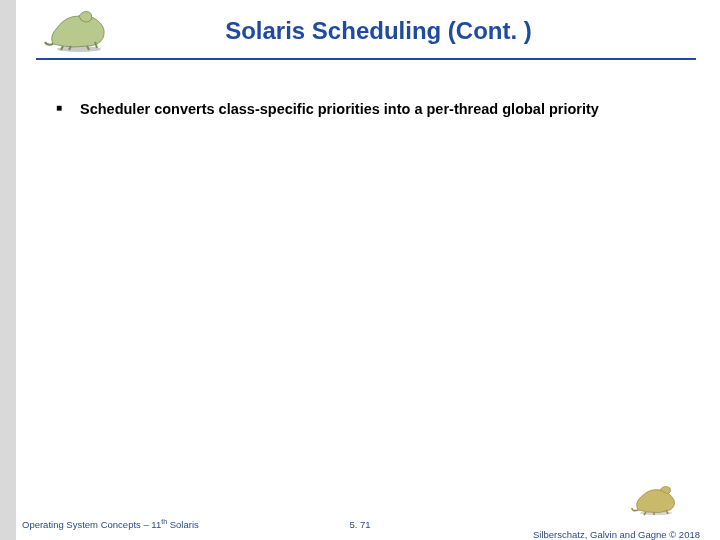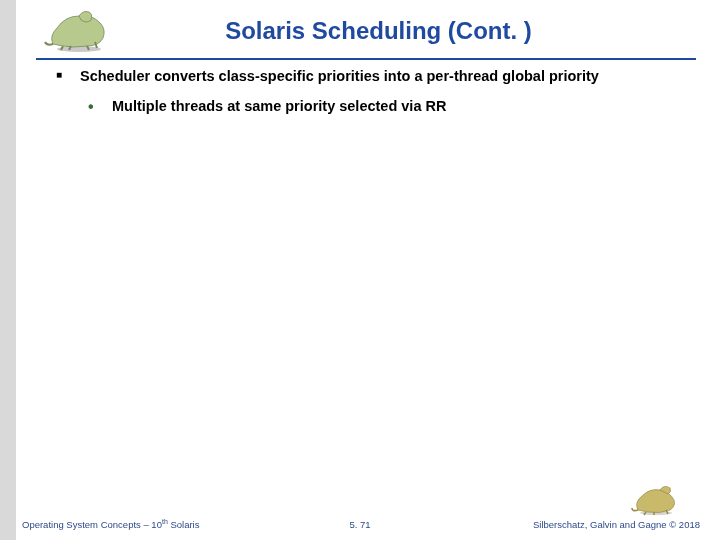--- a/index.html
+++ b/index.html
@@ -42,21 +42,21 @@
     font-weight: bold;
     text-align: center;
   }
   .hr {
     border: none;
     border-top: 2px solid #1f4aa0;
     margin: 4px 24px 0 20px;
   }
   .content {
     position: absolute;
-    left: 56px; top: 67px;
+    left: 56px; top: 100px;
     width: 620px;
     font-size: 14.5px;
     color: #000;
     line-height: 1.35;
   }
   .ul1 { list-style: none; }
   .li1 {
     position: relative;
     padding-left: 24px;
     font-weight: bold;
@@ -99,21 +99,21 @@
   .footer-left sup { font-size: 7px; }
   .footer-center {
     position: absolute;
     left: 0; right: 0; bottom: 10px;
     text-align: center;
     font-size: 9.5px;
     color: #2b4a8a;
   }
   .footer-right {
     position: absolute;
-    right: 20px; bottom: 10px;
+    right: 20px; bottom: 0;
     font-size: 9.5px;
     color: #2b4a8a;
   }
   .dino-bottom {
     position: absolute;
     right: 38px; bottom: 24px;
     width: 52px; height: 34px;
   }
 </style>
 </head>
@@ -135,37 +135,34 @@
     <h1 class="title">Solaris Scheduling (Cont. )</h1>
   </div>
   <hr class="hr">
 </div>
 
 <div class="content">
   <ul class="ul1">
     <li class="li1">
       <span>Scheduler converts class-specific priorities into a per-thread global priority</span>
       <ul class="ul2">
-        <li class="li2">
-          <span>Multiple threads at same priority selected via RR</span>
-        </li>
       </ul>
     </li>
   </ul>
 </div>
 
 <div class="dino-bottom">
   <svg viewBox="0 0 52 34" width="52" height="34">
     <ellipse cx="26" cy="31" rx="16" ry="2" fill="#d4d4d4"></ellipse>
     <path d="M8 28 Q4 20 12 14 Q20 6 30 8 Q40 10 44 18 Q46 24 40 28 Q30 32 18 30 Z" fill="#c9b96a" stroke="#9a8a48" stroke-width="0.7"></path>
     <path d="M30 8 Q34 2 40 6 Q42 10 38 12 Z" fill="#c9b96a" stroke="#9a8a48" stroke-width="0.7"></path>
     <path d="M16 30 L14 33 M24 30 L24 33 M36 28 L38 32" stroke="#9a8a48" stroke-width="1.6"></path>
     <path d="M8 28 Q2 30 2 26" stroke="#9a8a48" stroke-width="1.6" fill="none"></path>
   </svg>
 </div>
 
 <div class="footer">
   <div class="footer-left">
-    <span>Operating System Concepts – 10</span><sup>th</sup><span> Solaris</span>
+    <span>Operating System Concepts – 11</span><sup>th</sup><span> Solaris</span>
   </div>
   <div class="footer-center">5. 71</div>
   <div class="footer-right">Silberschatz, Galvin and Gagne © 2018</div>
 </div>
 
 </body></html>

